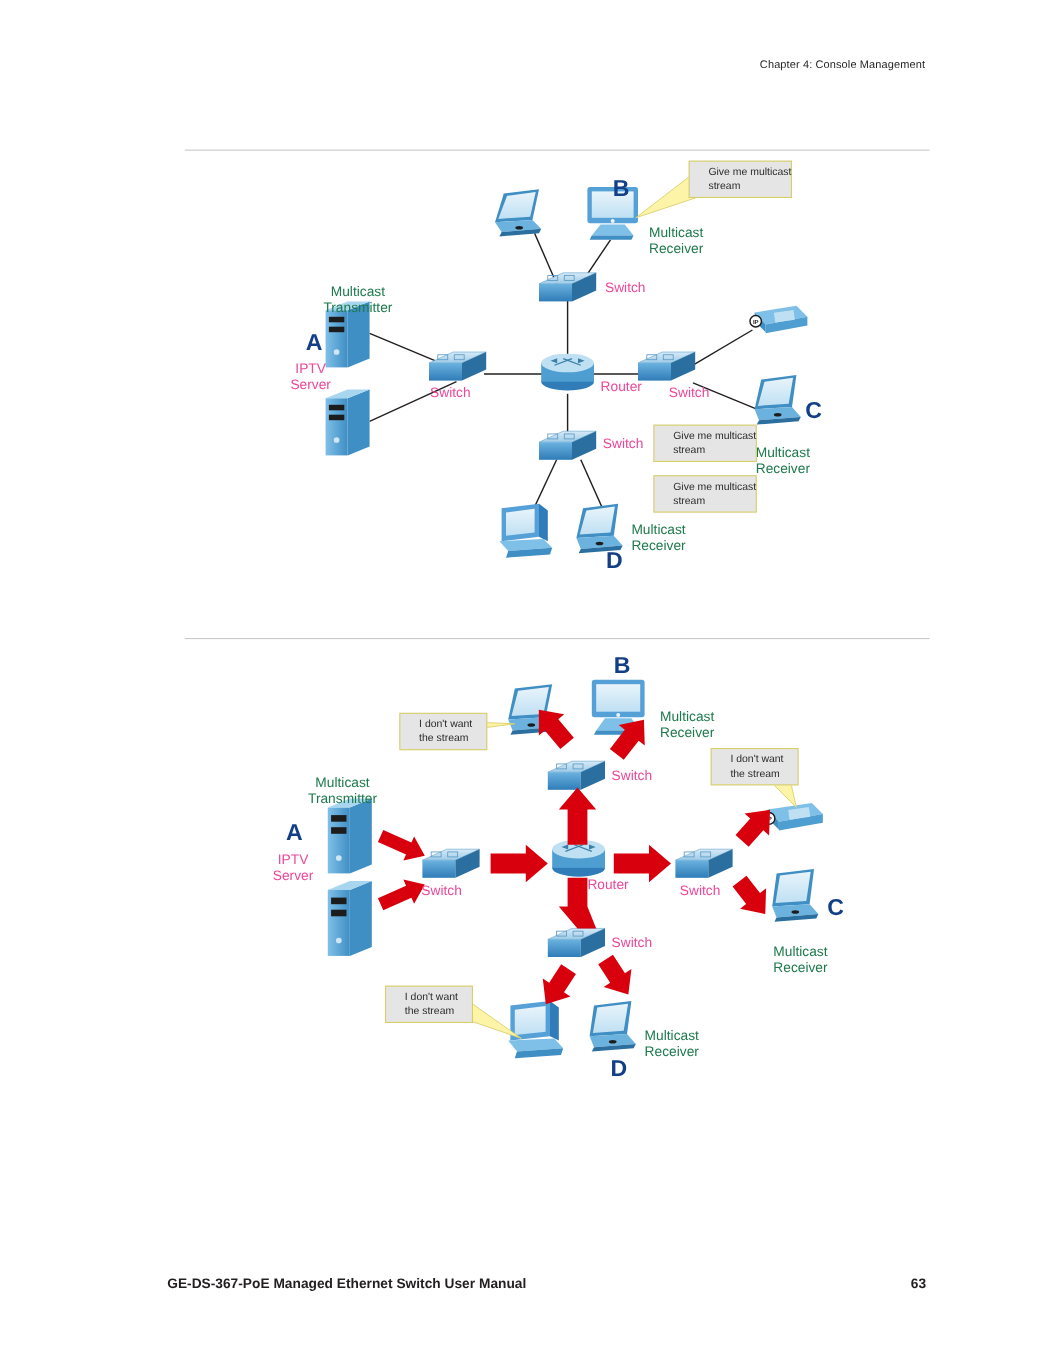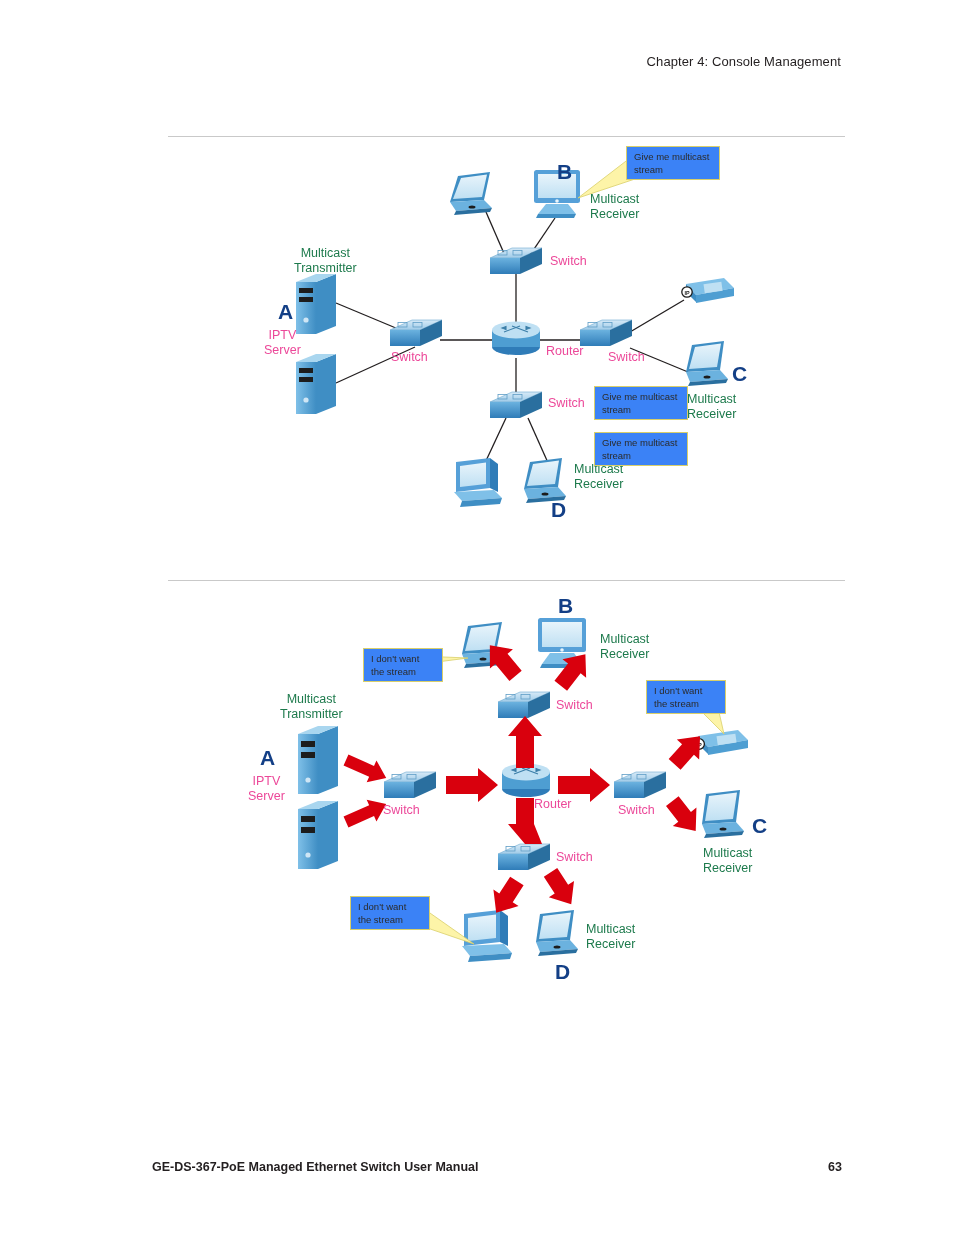--- a/index.html
+++ b/index.html
@@ -17,21 +17,21 @@
   }
   .page {
     position: absolute;
     inset: 0;
   }
   
   .header-chapter {
     position: absolute;
     right: 113px;
     top: 54px;
-    font-size: 13px;
+    font-size: 10px;
     color: #231f20;
     letter-spacing: 0.1px;
     white-space: nowrap;
   }
   .footer-title {
     position: absolute;
     left: 152px;
     top: 1160px;
     font-size: 12.5px;
     font-weight: bold;
@@ -82,35 +82,36 @@
     line-height: 1.18;
   }
   .lbl-device {
     font-size: 12.5px;
     color: #ec4899;
   }
   .lbl-green {
     font-size: 12.5px;
     color: #1d7a4c;
     font-weight: normal;
+    margin-top: 12px;
   }
   .lbl-letter {
     font-size: 21px;
     font-weight: bold;
     color: #133f86;
     letter-spacing: 0.5px;
   }
   .callout {
     position: absolute;
-    background: #3b82f6;
+    background: #e5e5e5;
     border: 1px solid #d9cf6a;
     font-size: 9.5px;
     color: #2b2b2b;
     line-height: 1.35;
-    padding: 4px 6px 4px 7px;
+    padding: 4px 6px 4px 17px;
     white-space: pre;
     box-sizing: border-box;
   }
 </style>
 </head>
 <body>
 
 <div class="page">
 
   <div class="header-chapter">Chapter 4: Console Management</div>

